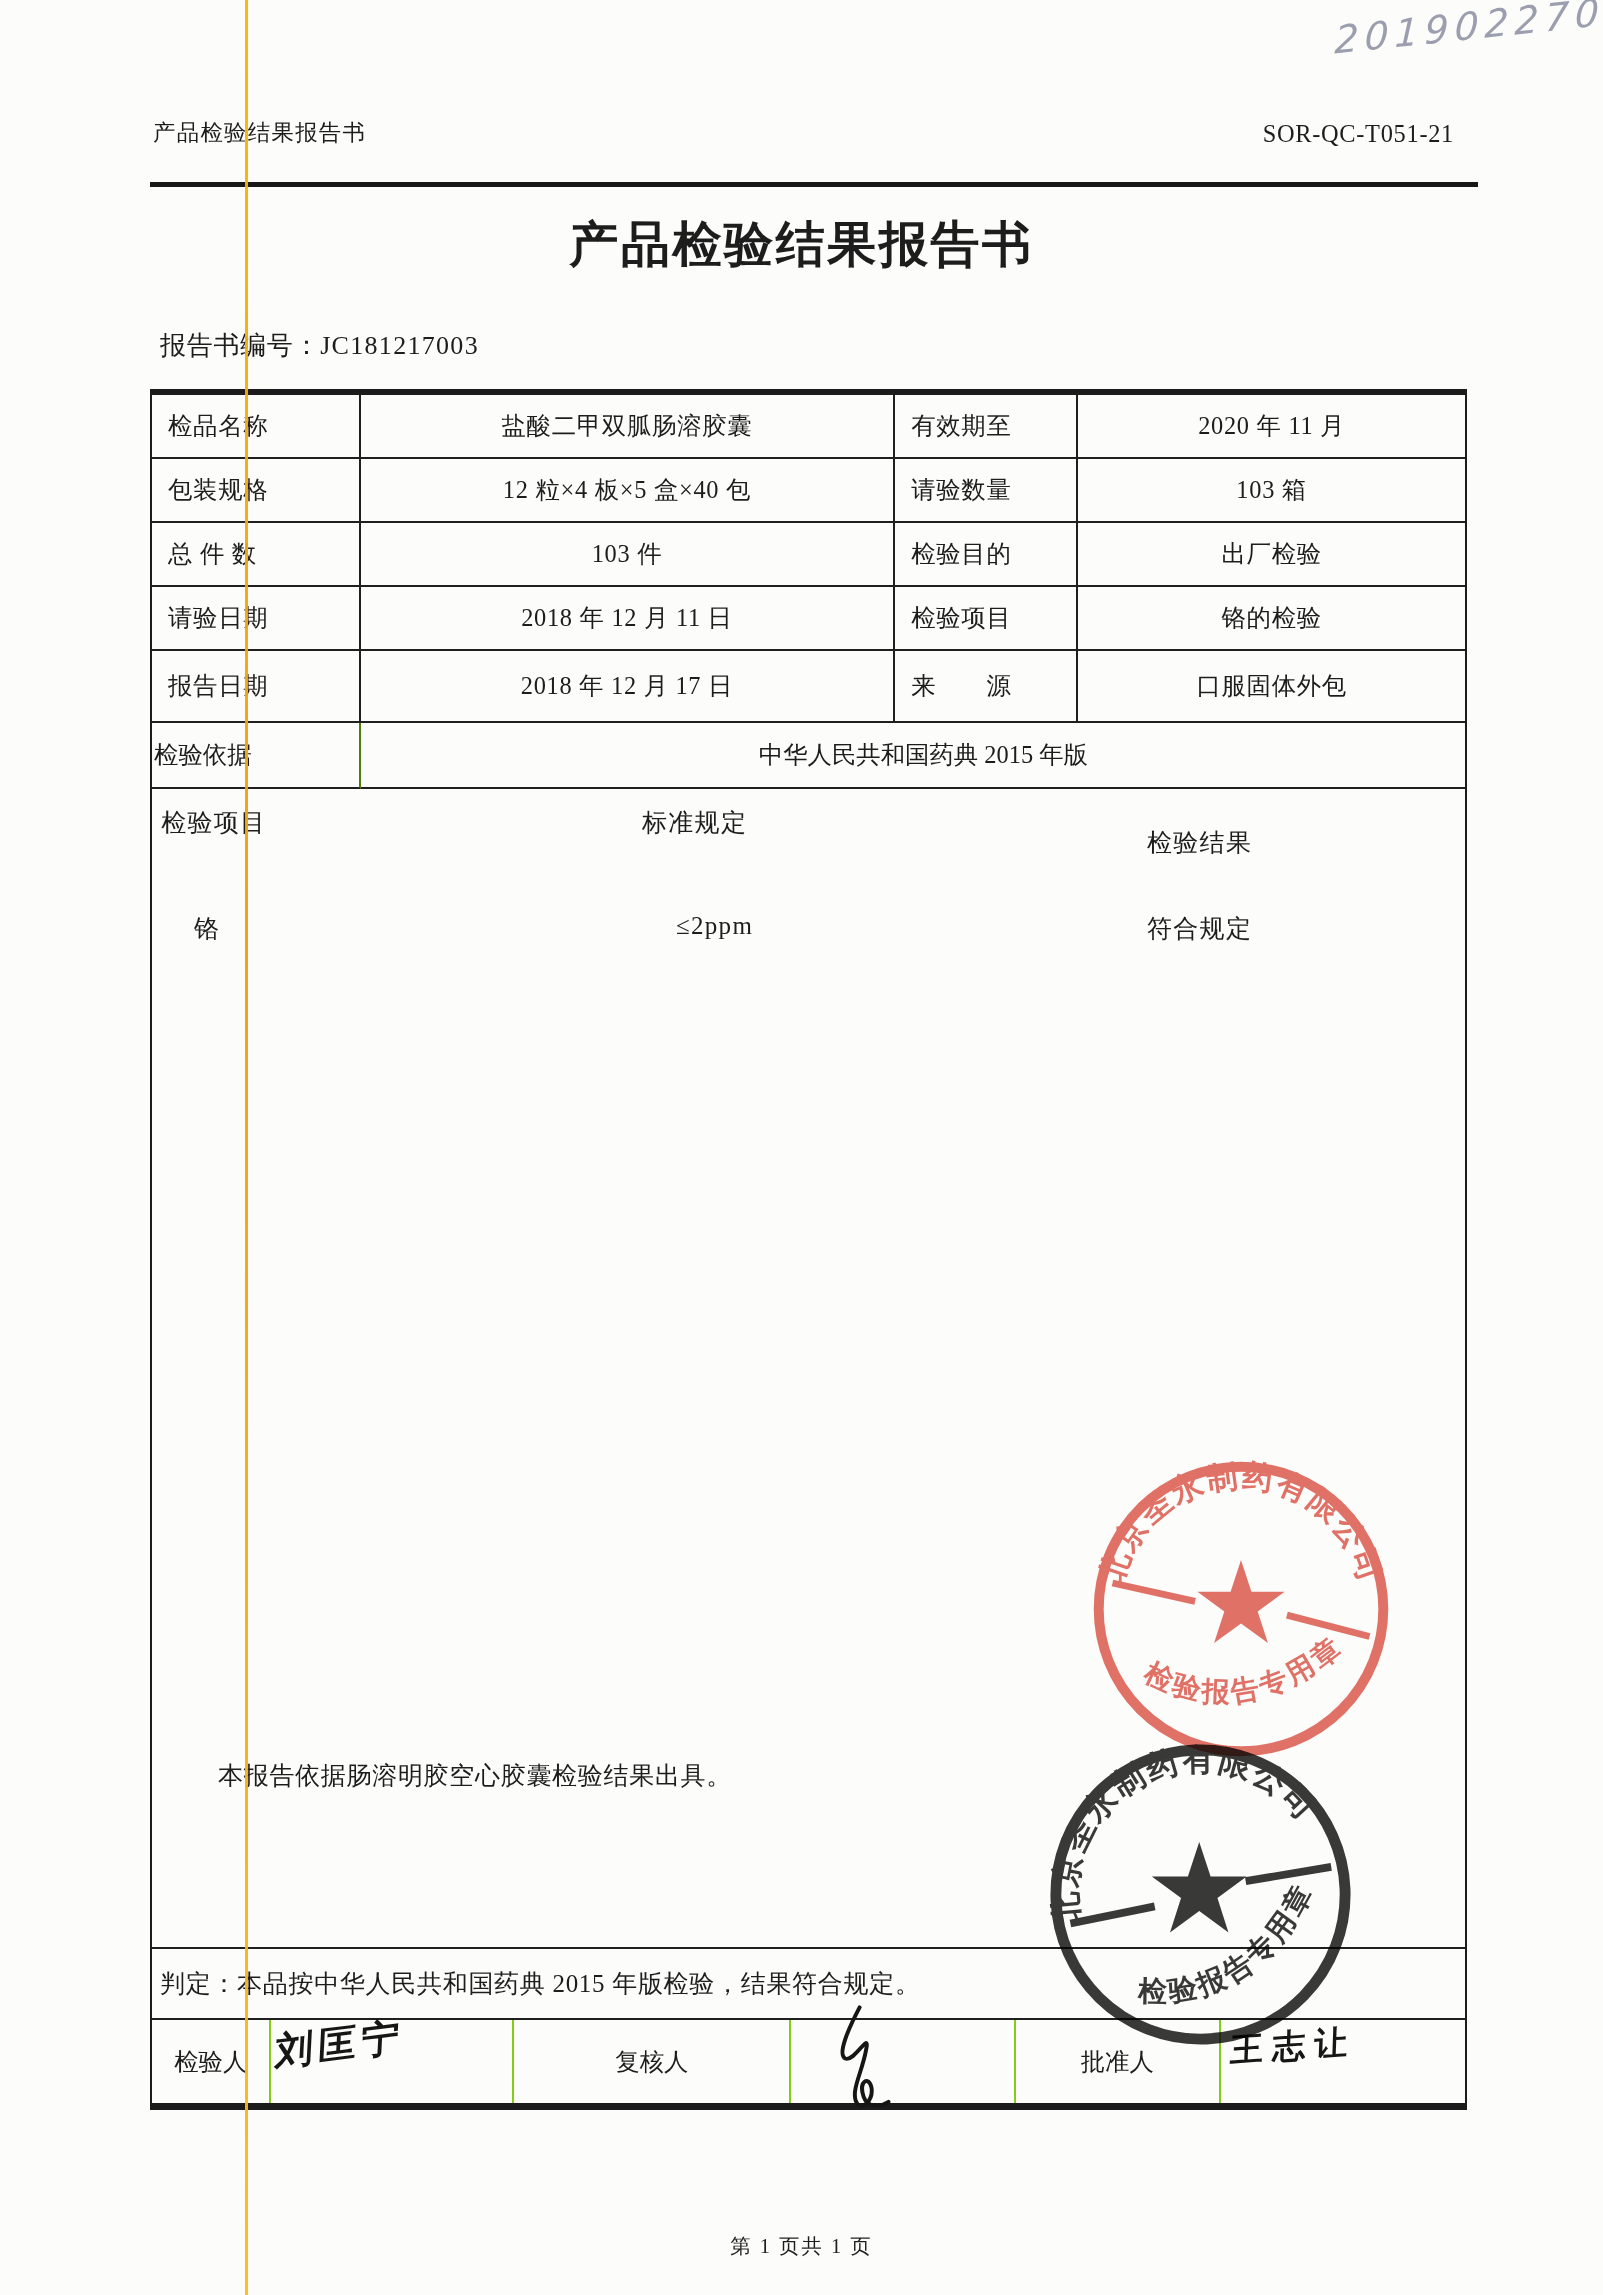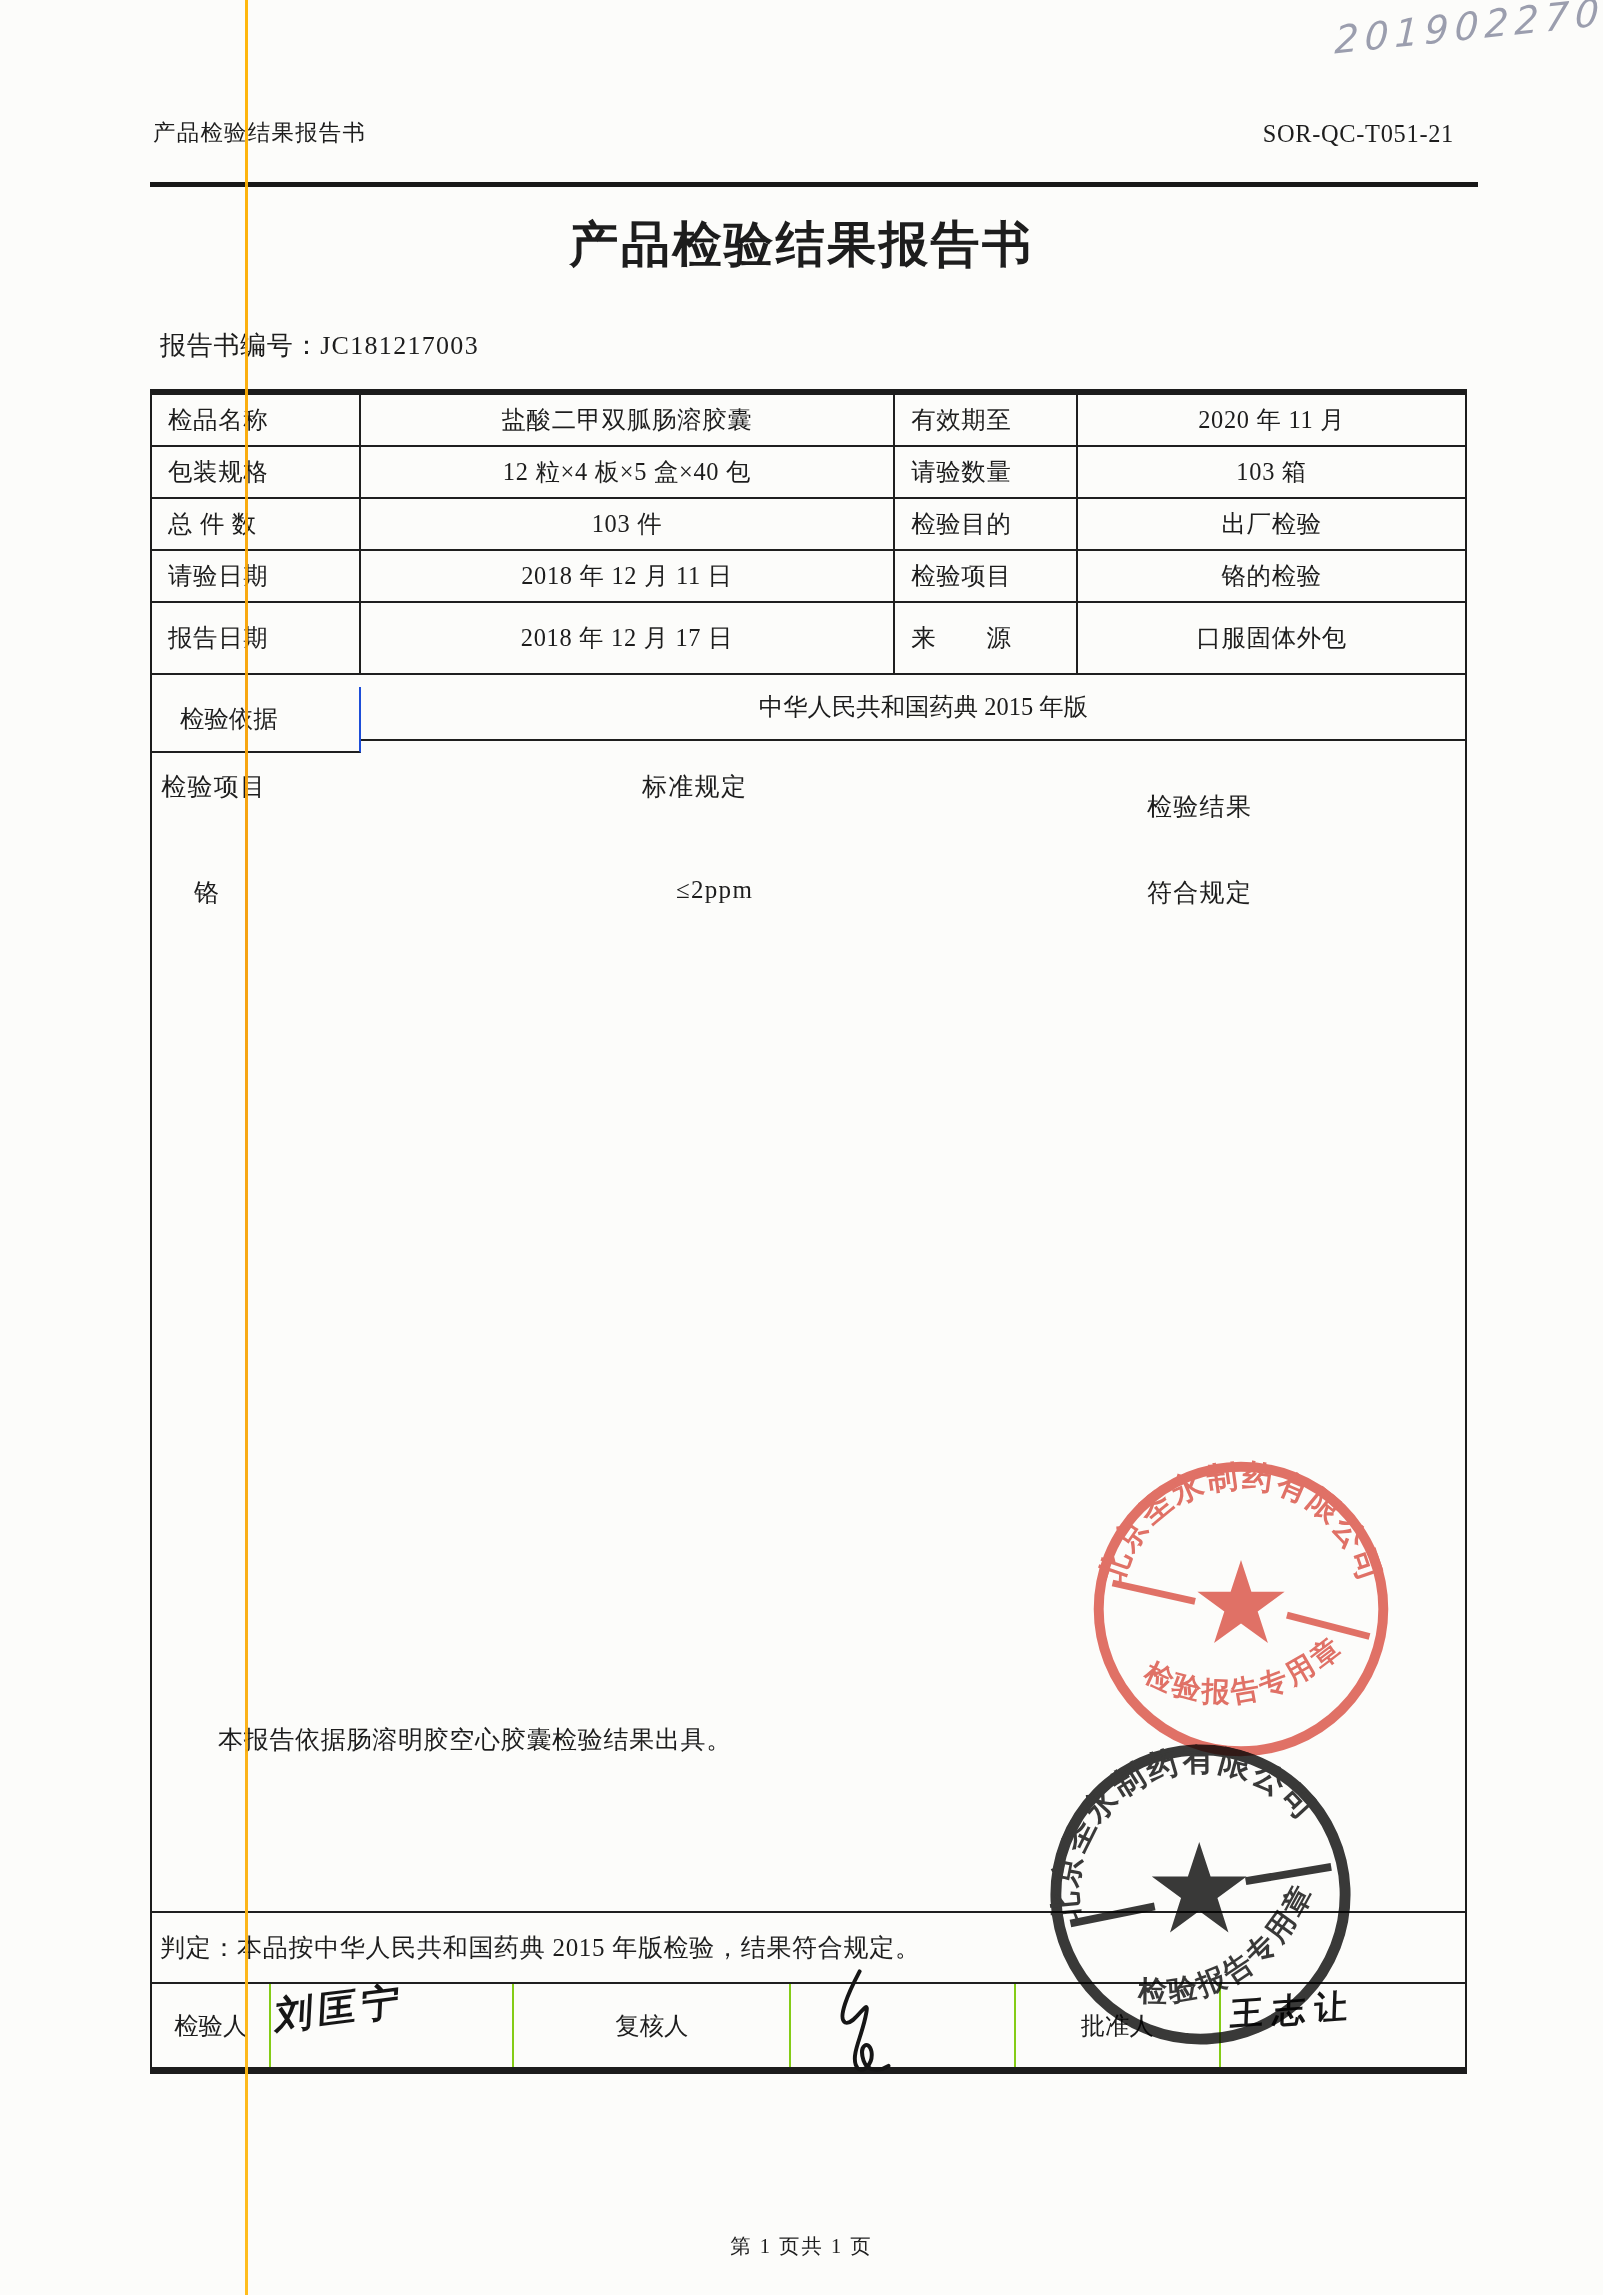--- a/index.html
+++ b/index.html
@@ -41,32 +41,32 @@
   
   .doc-table{
     position:absolute;left:150px;top:389px;width:1313px;
     border:2.6px solid #1c1c1c;border-top-width:6px;border-bottom-width:7.2px;
     background:transparent;z-index:2;
   }
   .info-row{display:grid;grid-template-columns:15.9% 40.7% 13.95% 29.45%;}
   .info-row > div{
     border-right:2px solid #1f1f1f;border-bottom:2px solid #1f1f1f;
     display:flex;align-items:center;font-size:24.4px;letter-spacing:0.7px;
-    height:52px;box-sizing:border-box;
+    height:64px;box-sizing:border-box;
   }
   .info-row.tall > div{height:72px;}
   .info-row > div:last-child{border-right:none;}
   .cell-label{padding-left:16px;}
   .cell-value{justify-content:center;text-align:center;}
   .basis-row{display:grid;grid-template-columns:15.9% 84.1%;}
   .basis-row > div{
     border-bottom:2px solid #1f1f1f;height:66px;box-sizing:border-box;
     display:flex;align-items:center;font-size:24.4px;
   }
-  .basis-row > div:first-child{border-right:2px solid #1d4ed8;padding-left:28px;margin-top:12px;}
+  .basis-row > div:first-child{border-right:2px solid #4d7c0f;padding-left:2px;}
   .basis-row > div:last-child{justify-content:center;padding-left:21px;}
 
   .results-cell{position:relative;height:1160px;border-bottom:2px solid #1f1f1f;box-sizing:border-box;}
   .results-cell .hdr,.results-cell .val{position:absolute;font-size:25px;letter-spacing:1.3px;}
   .res-h1{left:9.2px;top:17px;}
   .res-h2{left:490px;top:17px;}
   .res-h3{left:995px;top:17px;margin-top:20px;}
   .res-v1{left:42px;top:123px;}
   .res-v2{left:524px;top:123px;font-family:"Liberation Serif",serif;}
   .res-v3{left:995px;top:123px;}

